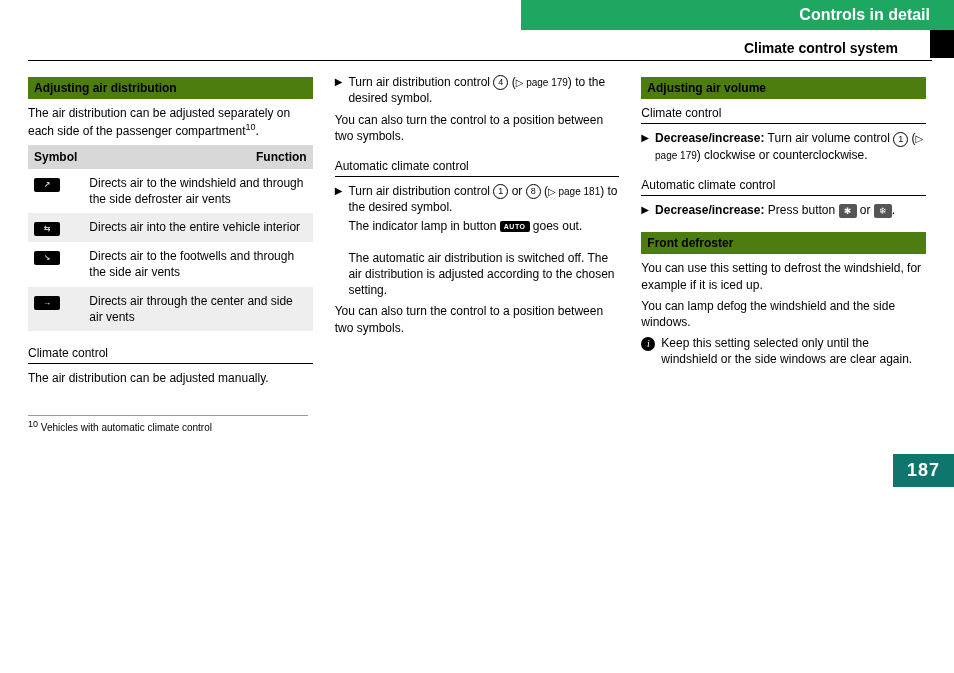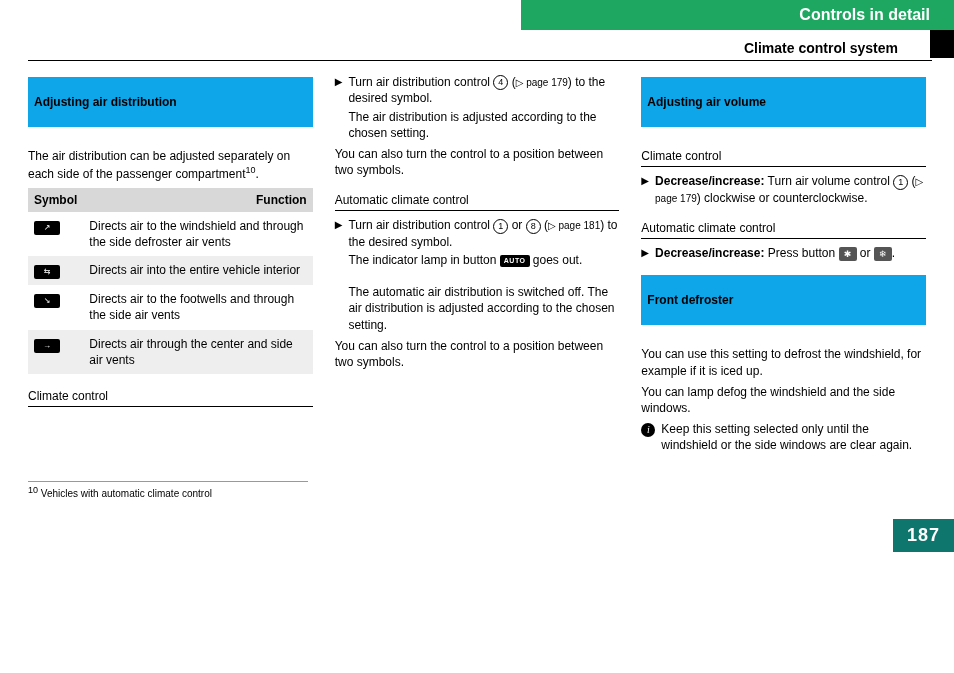--- a/index.html
+++ b/index.html
@@ -48,25 +48,25 @@
     display: flex;
     gap: 22px;
     padding: 10px 28px 0 28px;
     line-height: 1.35;
   }
   .col {
     flex: 1;
     min-width: 0;
   }
   .section-title {
-    background: #0ea5e9;
-    font-weight: bold;
-    padding: 17px 6px;
-    font-size: 12px;
-    margin: 6px 0 21px;
+    background: #4d7c0f;
+    font-weight: bold;
+    padding: 3px 6px;
+    font-size: 12px;
+    margin: 6px 0 6px;
   }
   p { margin: 5px 0; }
   .subhead {
     font-weight: normal;
     border-bottom: 1px solid #000;
     padding-bottom: 2px;
     margin: 14px 0 6px;
     font-size: 12px;
   }
   .bullet-row {
@@ -218,28 +218,28 @@
         <td>Directs air to the footwells and through the side air vents</td>
       </tr>
       <tr>
         <td><span class="sym-icon">→</span></td>
         <td>Directs air through the center and side air vents</td>
       </tr>
     </tbody>
       </table>
 
     <div class="subhead">Climate control</div>
+    <p>The air distribution can be adjusted manually.</p>
   </div>
 
   <div class="col">
     <div class="bullet-row">
       <div class="bullet-marker">▶</div>
       <div class="bullet-text">
         <span>Turn air distribution control </span><span class="circled">4</span><span> (</span><span class="pageref">▷ page 179</span><span>) to the desired symbol.</span>
-        <div style="margin-top:2px;">The air distribution is adjusted according to the chosen setting.</div>
       </div>
     </div>
     <p>You can also turn the control to a position between two symbols.</p>
 
     <div class="subhead">Automatic climate control</div>
     <div class="bullet-row">
       <div class="bullet-marker">▶</div>
       <div class="bullet-text">
         <span>Turn air distribution control </span><span class="circled">1</span><span> or </span><span class="circled">8</span><span> (</span><span class="pageref">▷ page 181</span><span>) to the desired symbol.</span>
         <div style="margin-top:2px;">

